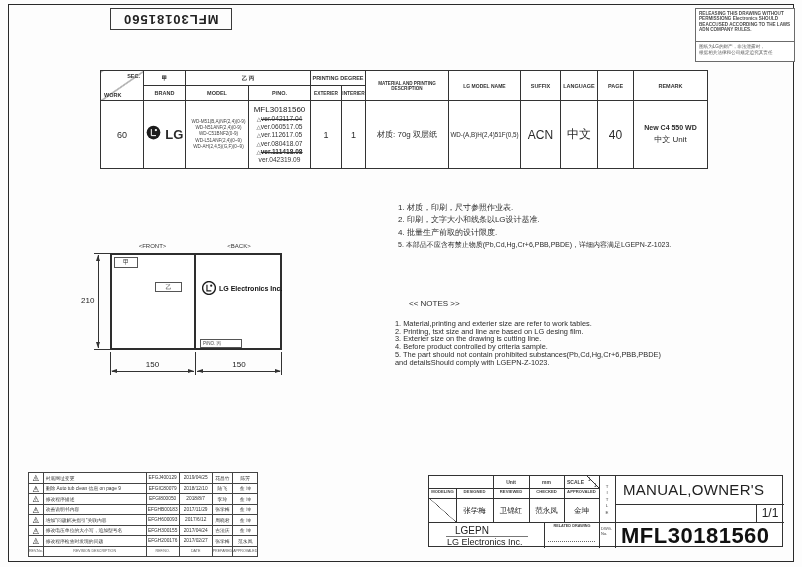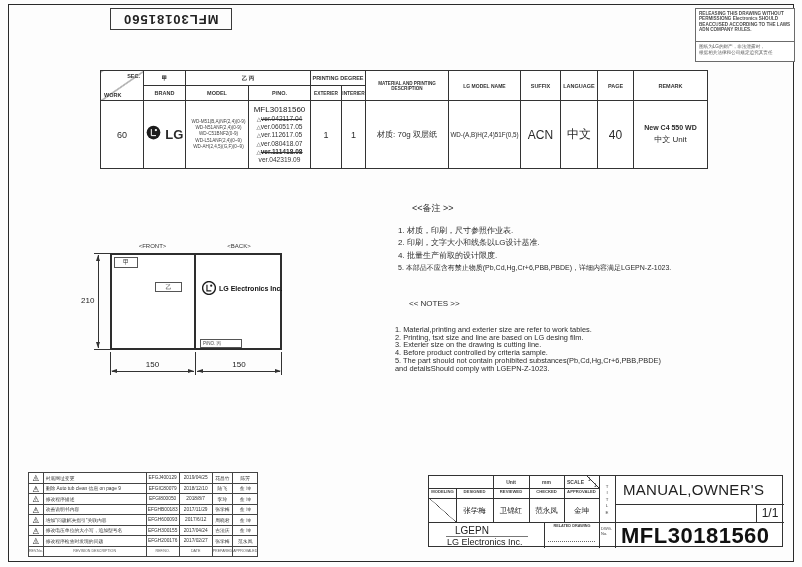--- a/index.html
+++ b/index.html
@@ -39,21 +39,21 @@
   .suf { font-size:12px; }
   .remark1 { font-size:7px; font-weight:600; }
   .remark2 { font-size:8px; margin-top:3px; }
 
   
   .notes-cn { left:398px; top:202px; width:335px; }
   .notes-cn .t { font-size:9px; margin-bottom:10px; padding-left:14px; }
   .notes-cn .i { font-size:8px; line-height:12.4px; }
   .notes-cn .i5 { font-size:7px; }
   .notes-en { left:395px; top:299px; width:345px; }
-  .notes-en .t { font-size:8px; padding-left:14px; margin-bottom:18px; }
+  .notes-en .t { font-size:8px; padding-left:14px; margin-bottom:12px; }
   .notes-en .i { font-size:7.4px; line-height:7.7px; }
 
   
   .panel-outline { left:110px; top:253px; width:172px; height:97px; border:2px solid #2e2e2e; background:#fff; }
   .panel-div { left:194px; top:253px; width:2px; height:97px; background:#2e2e2e; }
   .flabel { top:243px; font-size:6px; text-align:center; color:#333; }
   .mbox { border:1px solid #555; font-size:6px; line-height:9px; text-align:center; color:#333; background:#fff; }
   .blogo { left:202px; top:281px; width:14px; height:14px; }
   .bcompany { left:219px; top:285px; font-size:7px; font-weight:700; color:#111; }
   .pno-small { left:200px; top:339px; width:42px; height:9px; border:1px solid #555; font-size:4.5px;
@@ -179,21 +179,20 @@
       <td class="suf">40</td>
       <td>
         <div class="remark1">New C4 550 WD</div>
         <div class="remark2">中文  Unit</div>
       </td>
     </tr>
   </tbody>
     </table>
 
   <div class="abs notes-cn">
-    <div class="t">&lt;&lt;备注 &gt;&gt;</div>
     <div class="i">1.  材质，印刷，尺寸参照作业表.</div>
     <div class="i">2.  印刷，文字大小和线条以LG设计基准.</div>
     <div class="i">4.  批量生产前取的设计限度.</div>
     <div class="i i5">5.  本部品不应含有禁止物质(Pb,Cd,Hg,Cr+6,PBB,PBDE)，详细内容满足LGEPN-Z-1023.</div>
   </div>
 
   <div class="abs notes-en">
     <div class="t">&lt;&lt; NOTES &gt;&gt;</div>
     <div class="i">1. Material,printing and exterier size are refer to work tables.</div>
     <div class="i">2. Printing, tsxt  size and line are based on LG desing film.</div>

